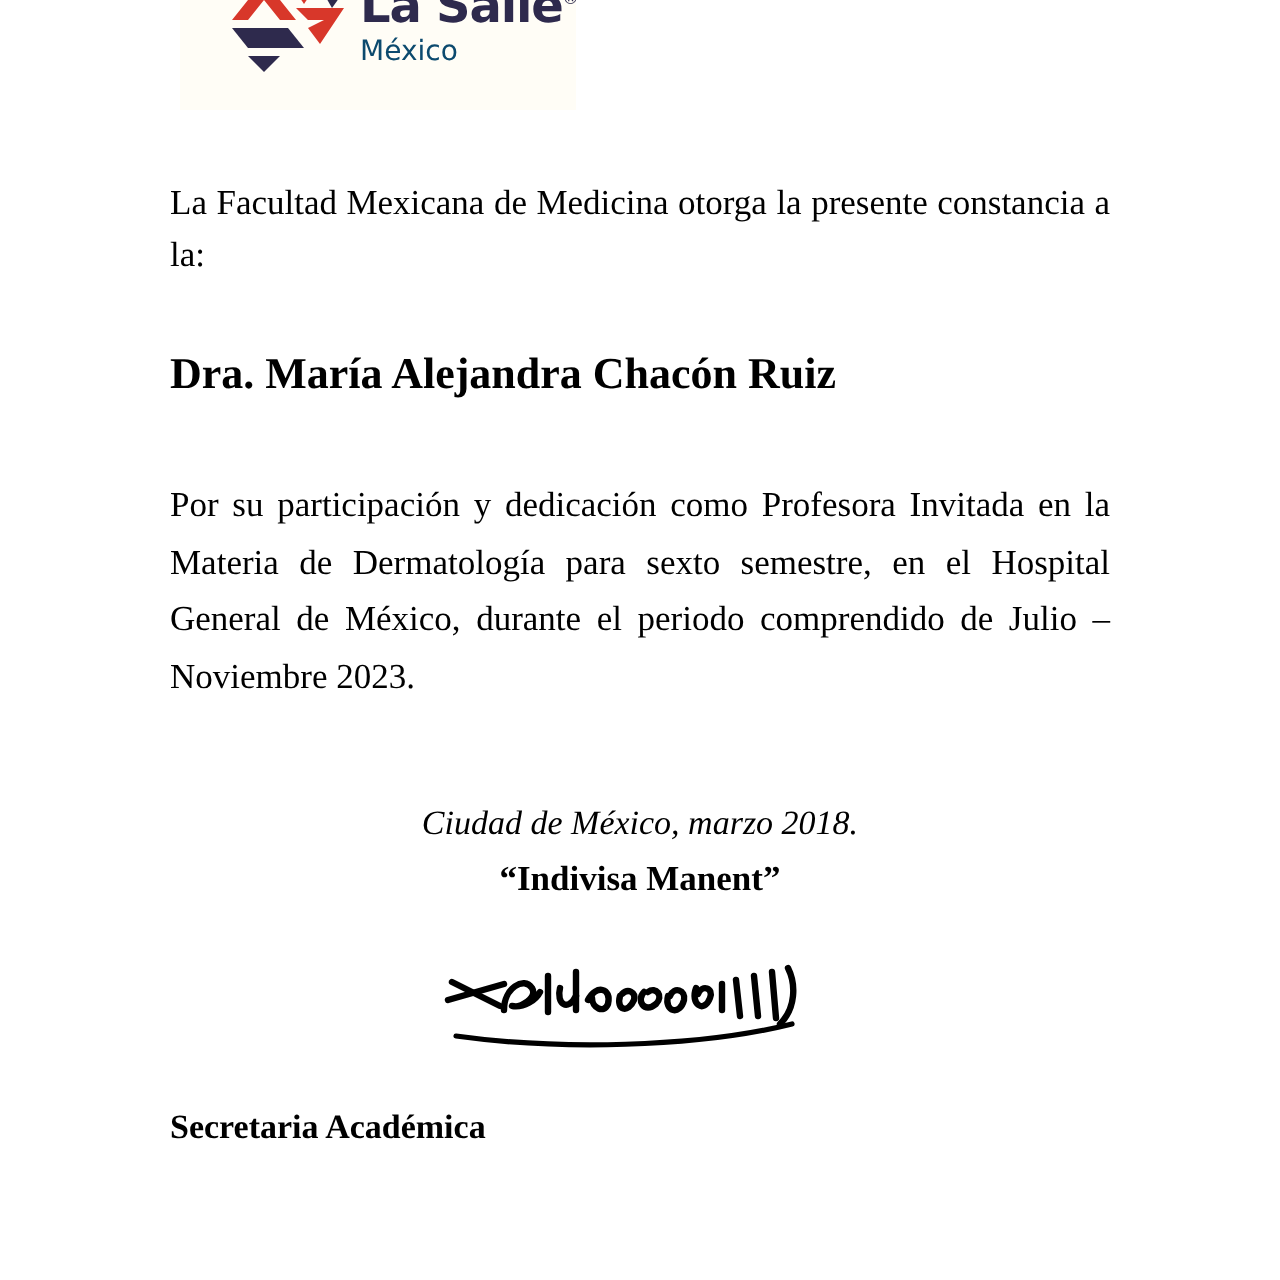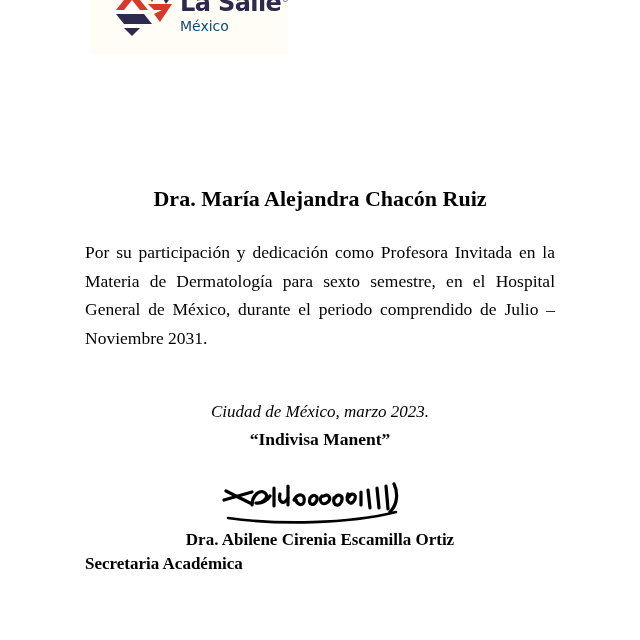--- a/index.html
+++ b/index.html
@@ -76,23 +76,22 @@
     top: 88px;
     width: 470px;
     font-size: 17.5px;
     line-height: 26px;
     text-align: justify;
     text-align-last: left;
   }
   .recipient {
     position: absolute;
     left: 85px;
-    top: 184px;
-    width: 470px;
-    text-align: center;
+    top: 172px;
+    width: 470px;
     font-size: 22px;
     font-weight: bold;
     line-height: 30px;
   }
   .body-par {
     position: absolute;
     left: 85px;
     top: 238px;
     width: 470px;
     font-size: 17.5px;
@@ -172,26 +171,27 @@
       </div>
 
       <div class="logo-words">
         <div class="logo-lasalle"><span>La Salle</span><span class="logo-reg">®</span></div>
         <div class="logo-mexico">México</div>
       </div>
 
     </div>
   </div>
 
+  <div class="intro">La Facultad Mexicana de Medicina otorga la presente constancia a la:</div>
 
   <div class="recipient">Dra. María Alejandra Chacón Ruiz</div>
 
-  <div class="body-par">Por su participación y dedicación como Profesora Invitada en la Materia de Dermatología para sexto semestre, en el Hospital General de México, durante el periodo comprendido de Julio – Noviembre 2031.</div>
-
-  <div class="placedate">Ciudad de México, marzo 2023.</div>
+  <div class="body-par">Por su participación y dedicación como Profesora Invitada en la Materia de Dermatología para sexto semestre, en el Hospital General de México, durante el periodo comprendido de Julio – Noviembre 2023.</div>
+
+  <div class="placedate">Ciudad de México, marzo 2018.</div>
 
   <div class="motto">“Indivisa Manent”</div>
 
   <div class="signature">
     <svg width="204" height="52" viewBox="0 0 204 52" xmlns="http://www.w3.org/2000/svg">
       <g fill="none" stroke="#000000" stroke-width="3.2" stroke-linecap="round" stroke-linejoin="round">
         <path d="M6 22 L34 14"></path>
         <path d="M8 13 L32 25"></path>
         <path d="M34 27 C34 16, 44 10, 48 16 C51 21, 42 26, 38 25 C44 26, 50 22, 52 18"></path>
         <path d="M56 10 L56 28"></path>
@@ -205,16 +205,15 @@
         <path d="M143 14 L143 27"></path>
         <path d="M150 12 L152 30"></path>
         <path d="M159 10 L161 30"></path>
         <path d="M168 8 L170 31"></path>
         <path d="M176 6 C180 14, 180 26, 172 34"></path>
         <path d="M10 40 C60 47, 130 46, 178 34" stroke-width="2.6"></path>
       </g>
     </svg>
   </div>
 
-  <div class="signer-name">Dra. Abilene Cirenia Escamilla Ortiz</div>
   <div class="signer-title">Secretaria Académica</div>
 
 </div>
 
 </body></html>

